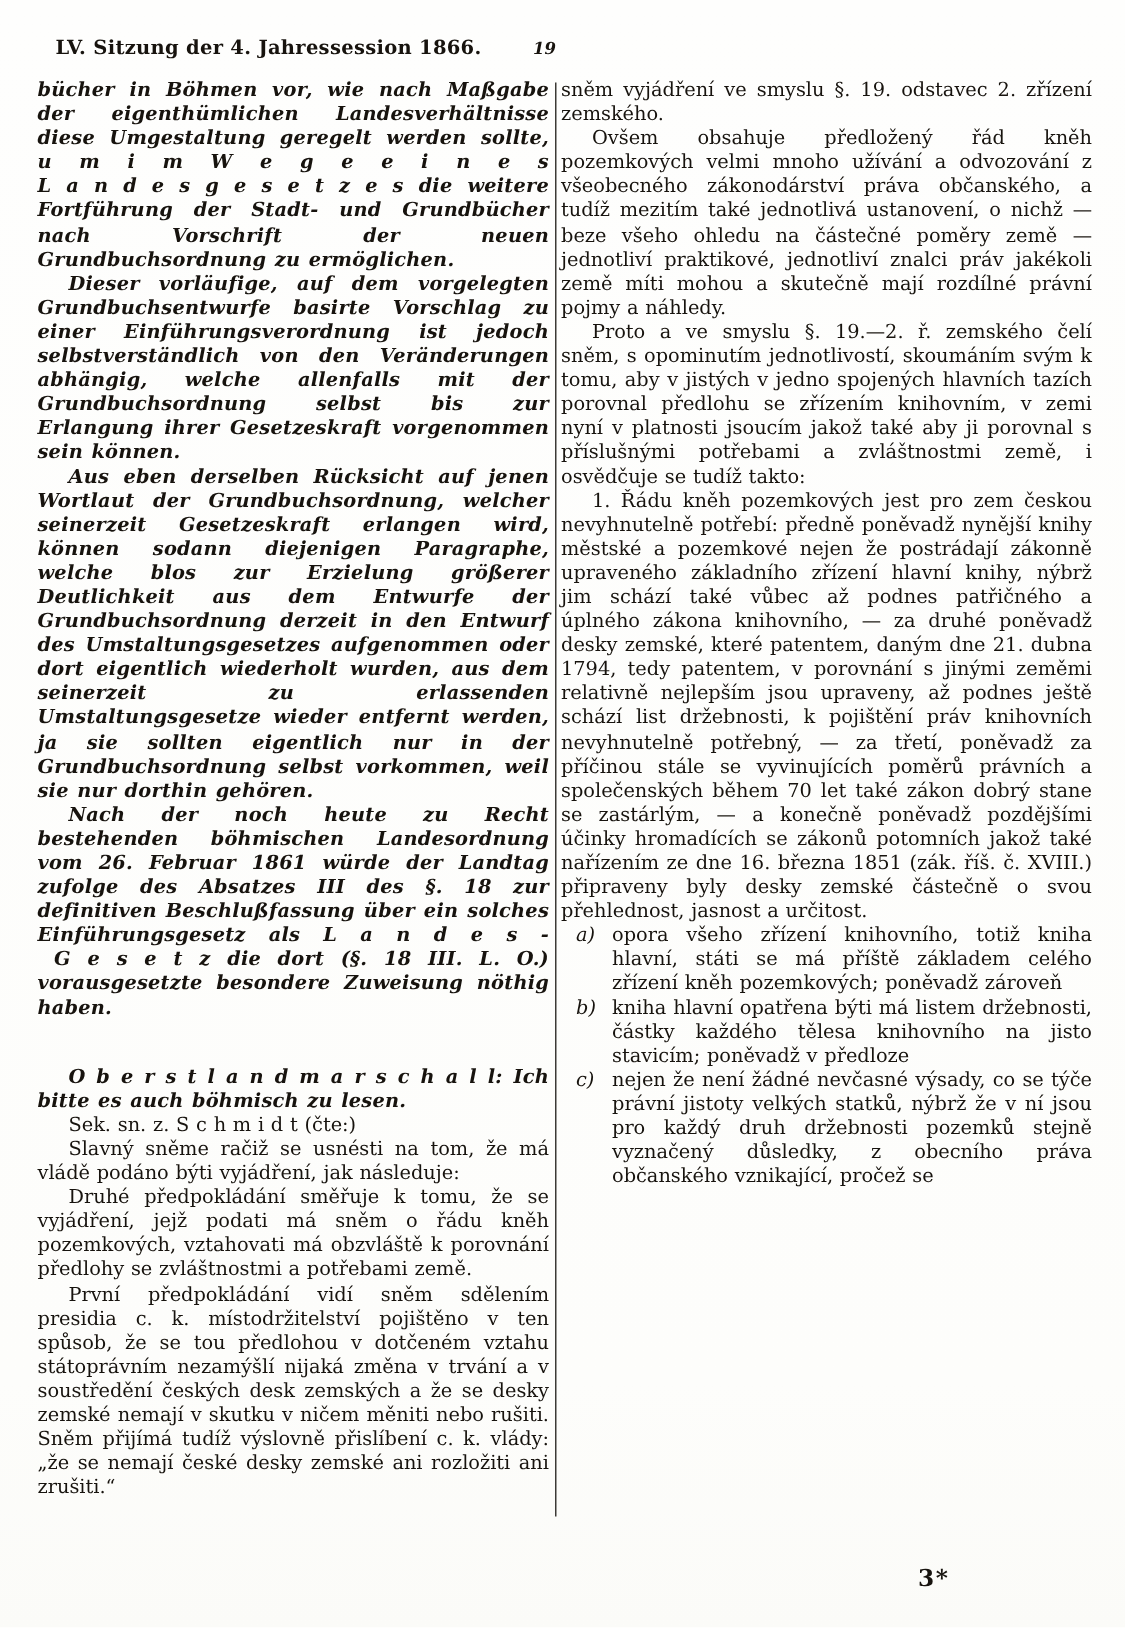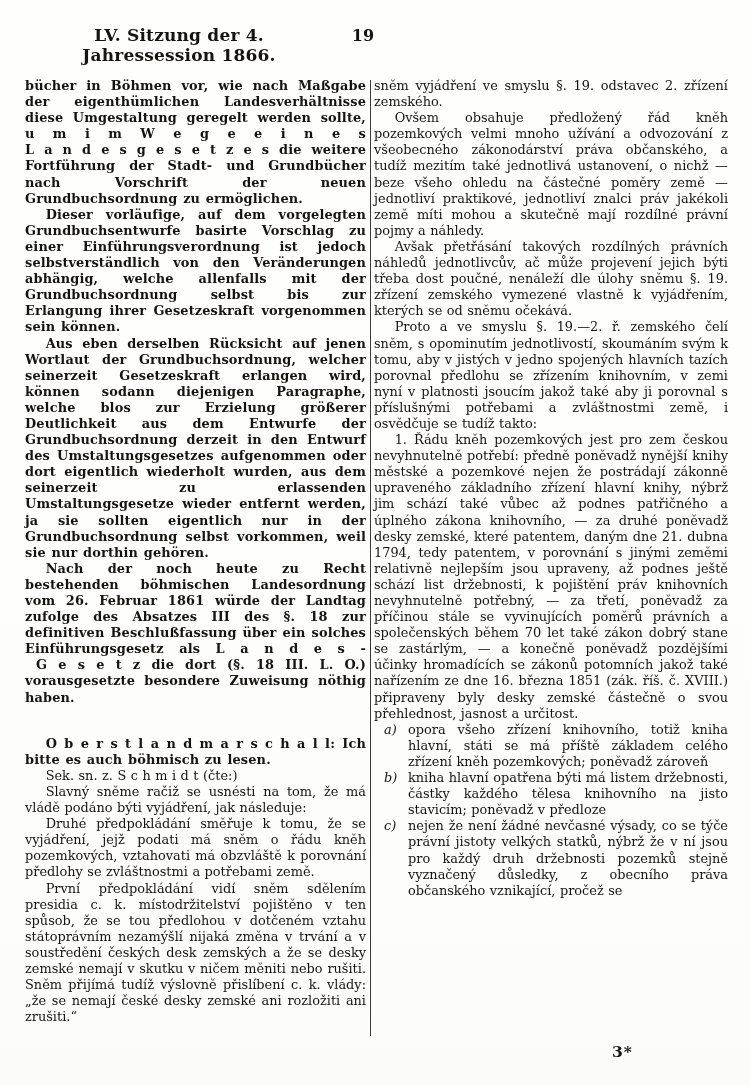--- a/index.html
+++ b/index.html
@@ -16,43 +16,43 @@
     background: linear-gradient(180deg, #fefefd 0%, #fdfdfb 85%, #fbfbf8 100%);
     color: #17130e;
     font-family: "DejaVu Serif", serif;
   }
   .header {
     display: flex;
     align-items: baseline;
     font-weight: bold;
     margin-bottom: 13px;
   }
-  .header .h-left  { width: 308px; text-align: center; font-size: 17px; letter-spacing: 0.2px; }
-  .header .h-num   { width: 60px;  text-align: center; font-size: 16px; }
+  .header .h-left  { width: 308px; text-align: center; font-size: 13px; letter-spacing: 0.2px; }
+  .header .h-num   { width: 60px;  text-align: center; font-size: 11px; font-style: italic; }
   .header .h-right { flex: 1;      text-align: center; font-size: 13.8px; }
   .columns { display: flex; }
   .col { width: 341px; }
   .col.right { flex: 1; }
   .divider {
     width: 1px;
     background: #3c3a36;
     margin: 2px 3px 0 4px;
     height: 956px;
     flex: none;
   }
   p.para {
     margin: 0;
     text-align: justify;
     font-size: 12.9px;
     line-height: 16.1px;
     text-indent: 1.6em;
     word-spacing: 0.4px;
   }
   p.noindent { text-indent: 0; }
-  p.fraktur  { font-weight: 700; letter-spacing: 0.15px; word-spacing: 1px; }
+  p.fraktur  { font-weight: 700; letter-spacing: 0.15px; word-spacing: 1px; font-style: italic; }
   p.gap-before { margin-top: 30px; }
   p.list-item {
     position: relative;
     padding-left: 34px;
     text-indent: 0;
   }
   p.list-item .marker {
     position: absolute;
     left: 10px;
     font-style: italic;
@@ -85,21 +85,20 @@
         <p class="para fraktur gap-before">O&nbsp;b&nbsp;e&nbsp;r&nbsp;s&nbsp;t&nbsp;l&nbsp;a&nbsp;n&nbsp;d&nbsp;m&nbsp;a&nbsp;r&nbsp;s&nbsp;c&nbsp;h&nbsp;a&nbsp;l&nbsp;l: Ich bitte es auch böhmisch zu lesen.</p>
         <p class="para">Sek. sn. z. S&nbsp;c&nbsp;h&nbsp;m&nbsp;i&nbsp;d&nbsp;t (čte:)</p>
         <p class="para">Slavný sněme račiž se usnésti na tom, že má vládě podáno býti vyjádření, jak následuje:</p>
         <p class="para">Druhé předpokládání směřuje k tomu, že se vyjádření, jejž podati má sněm o řádu kněh pozemkových, vztahovati má obzvláště k porovnání předlohy se zvláštnostmi a potřebami země.</p>
         <p class="para">První předpokládání vidí sněm sdělením presidia c. k. místodržitelství pojištěno v ten spůsob, že se tou předlohou v dotčeném vztahu státoprávním nezamýšlí nijaká změna v trvání a v soustředění českých desk zemských a že se desky zemské nemají v skutku v ničem měniti nebo rušiti. Sněm přijímá tudíž výslovně přislíbení c. k. vlády: „že se nemají české desky zemské ani rozložiti ani zrušiti.“</p>
       </div>
     <div class="divider"></div>
     <div class="col right" id="right-col">
         <p class="para noindent">sněm vyjádření ve smyslu §. 19. odstavec 2. zřízení zemského.</p>
         <p class="para">Ovšem obsahuje předložený řád kněh pozemkových velmi mnoho užívání a odvozování z všeobecného zákonodárství práva občanského, a tudíž mezitím také jednotlivá ustanovení, o nichž — beze všeho ohledu na částečné poměry země — jednotliví praktikové, jednotliví znalci práv jakékoli země míti mohou a skutečně mají rozdílné právní pojmy a náhledy.</p>
-        <p class="para">Avšak přetřásání takových rozdílných právních náhledů jednotlivcův, ač může projevení jejich býti třeba dost poučné, nenáleží dle úlohy sněmu §. 19. zřízení zemského vymezené vlastně k vyjádřením, kterých se od sněmu očekává.</p>
         <p class="para">Proto a ve smyslu §. 19.—2. ř. zemského čelí sněm, s opominutím jednotlivostí, skoumáním svým k tomu, aby v jistých v jedno spojených hlavních tazích porovnal předlohu se zřízením knihovním, v zemi nyní v platnosti jsoucím jakož také aby ji porovnal s příslušnými potřebami a zvláštnostmi země, i osvědčuje se tudíž takto:</p>
         <p class="para">1. Řádu kněh pozemkových jest pro zem českou nevyhnutelně potřebí: předně poněvadž nynější knihy městské a pozemkové nejen že postrádají zákonně upraveného základního zřízení hlavní knihy, nýbrž jim schází také vůbec až podnes patřičného a úplného zákona knihovního, — za druhé poněvadž desky zemské, které patentem, daným dne 21. dubna 1794, tedy patentem, v porovnání s jinými zeměmi relativně nejlepším jsou upraveny, až podnes ještě schází list držebnosti, k pojištění práv knihovních nevyhnutelně potřebný, — za třetí, poněvadž za příčinou stále se vyvinujících poměrů právních a společenských během 70 let také zákon dobrý stane se zastárlým, — a konečně poněvadž pozdějšími účinky hromadících se zákonů potomních jakož také nařízením ze dne 16. března 1851 (zák. říš. č. XVIII.) připraveny byly desky zemské částečně o svou přehlednost, jasnost a určitost.</p>
         <p class="para list-item"><span class="marker">a)</span>opora všeho zřízení knihovního, totiž kniha hlavní, státi se má příště základem celého zřízení kněh pozemkových; poněvadž zároveň</p>
         <p class="para list-item"><span class="marker">b)</span>kniha hlavní opatřena býti má listem držebnosti, částky každého tělesa knihovního na jisto stavicím; poněvadž v předloze</p>
         <p class="para list-item"><span class="marker">c)</span>nejen že není žádné nevčasné výsady, co se týče právní jistoty velkých statků, nýbrž že v ní jsou pro každý druh držebnosti pozemků stejně vyznačený důsledky, z obecního práva občanského vznikající, pročež se</p>
       </div>
   </div>
 
   <div class="signature">3*</div>
 

